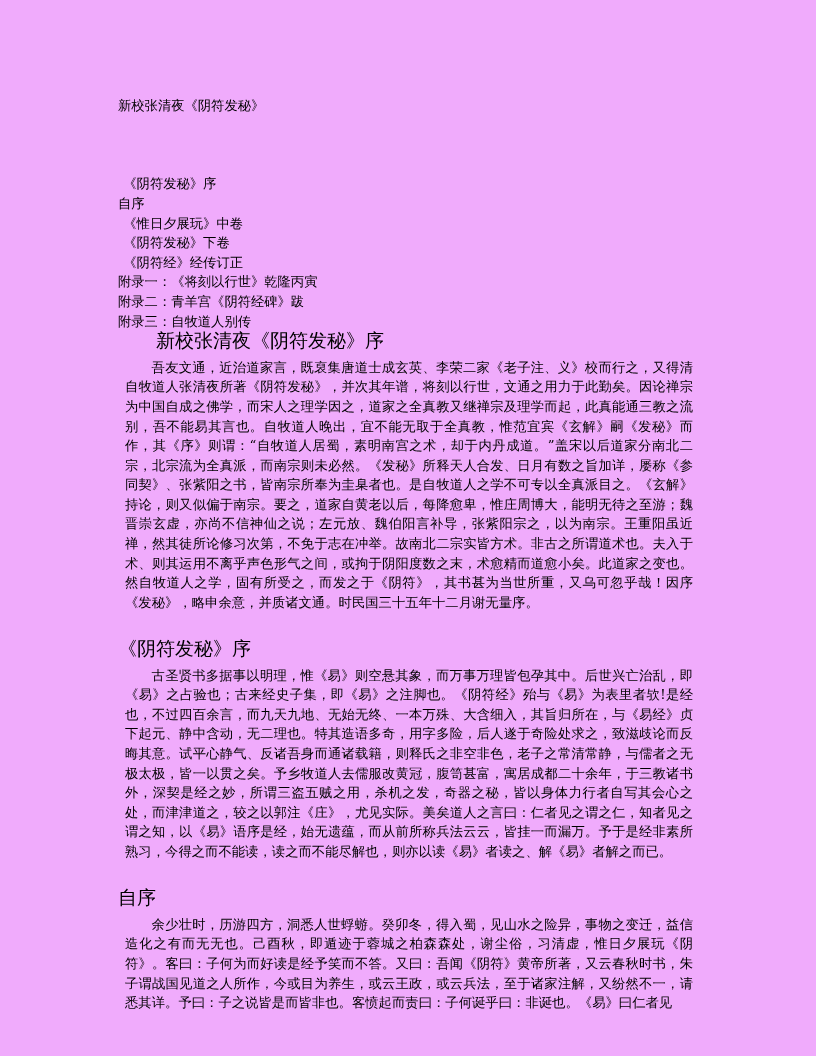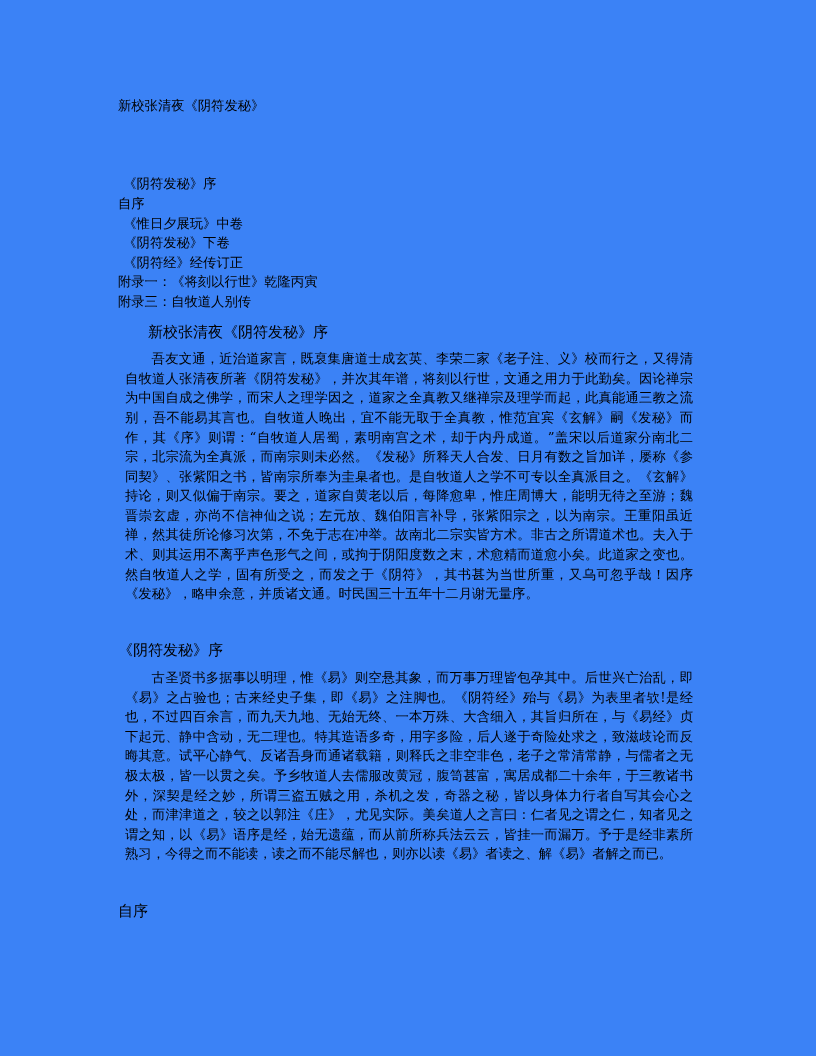--- a/index.html
+++ b/index.html
@@ -16,21 +16,21 @@
     color: #000000;
     -webkit-font-smoothing: antialiased;
   }
 
   .page {
     position: absolute;
     left: 0;
     top: 0;
     width: 816px;
     height: 1056px;
-    background: #3b82f6;
+    background: #f0abfc;
   }
 
   .content {
     position: absolute;
     left: 118px;
     top: 96px;
     width: 582px;
   }
 
   .para {
@@ -56,24 +56,23 @@
     font-size: 13.3px;
     line-height: 19.6px;
     white-space: pre;
   }
 
   .toc-indent {
     padding-left: 0.4em;
   }
 
   .heading {
-    font-size: 15px;
+    font-size: 19px;
     line-height: 19.6px;
     white-space: pre;
-    margin-top: 11px;
   }
 
   .heading-indent {
     padding-left: 2em;
   }
 
   .title-line {
     font-size: 13.3px;
     line-height: 19.6px;
     white-space: pre;
@@ -91,35 +90,37 @@
     <div class="blank"></div>
     <div class="blank"></div>
 
     <div>
       <div class="toc-item toc-indent">《阴符发秘》序</div>
       <div class="toc-item">自序</div>
       <div class="toc-item toc-indent">《惟日夕展玩》中卷</div>
       <div class="toc-item toc-indent">《阴符发秘》下卷</div>
       <div class="toc-item toc-indent">《阴符经》经传订正</div>
       <div class="toc-item">附录一：《将刻以行世》乾隆丙寅</div>
+      <div class="toc-item">附录二：青羊宫《阴符经碑》跋</div>
       <div class="toc-item">附录三：自牧道人别传</div>
     </div>
 
     <div>
       <div class="heading heading-indent">新校张清夜《阴符发秘》序</div>
       <p class="para">吾友文通，近治道家言，既裒集唐道士成玄英、李荣二家《老子注、义》校而行之，又得清自牧道人张清夜所著《阴符发秘》，并次其年谱，将刻以行世，文通之用力于此勤矣。因论禅宗为中国自成之佛学，而宋人之理学因之，道家之全真教又继禅宗及理学而起，此真能通三教之流别，吾不能易其言也。自牧道人晚出，宜不能无取于全真教，惟范宜宾《玄解》嗣《发秘》而作，其《序》则谓：“自牧道人居蜀，素明南宫之术，却于内丹成道。”盖宋以后道家分南北二宗，北宗流为全真派，而南宗则未必然。《发秘》所释天人合发、日月有数之旨加详，屡称《参同契》、张紫阳之书，皆南宗所奉为圭臬者也。是自牧道人之学不可专以全真派目之。《玄解》持论，则又似偏于南宗。要之，道家自黄老以后，每降愈卑，惟庄周博大，能明无待之至游；魏晋崇玄虚，亦尚不信神仙之说；左元放、魏伯阳言补导，张紫阳宗之，以为南宗。王重阳虽近禅，然其徒所论修习次第，不免于志在冲举。故南北二宗实皆方术。非古之所谓道术也。夫入于术、则其运用不离乎声色形气之间，或拘于阴阳度数之末，术愈精而道愈小矣。此道家之变也。然自牧道人之学，固有所受之，而发之于《阴符》，其书甚为当世所重，又乌可忽乎哉！因序《发秘》，略申余意，并质诸文通。时民国三十五年十二月谢无量序。</p>
     </div>
 
     <div class="blank"></div>
 
     <div>
       <div class="heading">《阴符发秘》序</div>
       <p class="para">古圣贤书多据事以明理，惟《易》则空悬其象，而万事万理皆包孕其中。后世兴亡治乱，即《易》之占验也；古来经史子集，即《易》之注脚也。《阴符经》殆与《易》为表里者欤!是经也，不过四百余言，而九天九地、无始无终、一本万殊、大含细入，其旨归所在，与《易经》贞下起元、静中含动，无二理也。特其造语多奇，用字多险，后人遂于奇险处求之，致滋歧论而反晦其意。试平心静气、反诸吾身而通诸载籍，则释氏之非空非色，老子之常清常静，与儒者之无极太极，皆一以贯之矣。予乡牧道人去儒服改黄冠，腹笥甚富，寓居成都二十余年，于三教诸书外，深契是经之妙，所谓三盗五贼之用，杀机之发，奇器之秘，皆以身体力行者自写其会心之处，而津津道之，较之以郭注《庄》，尤见实际。美矣道人之言曰：仁者见之谓之仁，知者见之谓之知，以《易》语序是经，始无遗蕴，而从前所称兵法云云，皆挂一而漏万。予于是经非素所熟习，今得之而不能读，读之而不能尽解也，则亦以读《易》者读之、解《易》者解之而已。</p>
     </div>
 
     <div class="blank"></div>
 
     <div>
       <div class="heading">自序</div>
+      <p class="para">余少壮时，历游四方，洞悉人世蜉蝣。癸卯冬，得入蜀，见山水之险异，事物之变迁，益信造化之有而无无也。己酉秋，即遁迹于蓉城之柏森森处，谢尘俗，习清虚，惟日夕展玩《阴符》。客曰：子何为而好读是经予笑而不答。又曰：吾闻《阴符》黄帝所著，又云春秋时书，朱子谓战国见道之人所作，今或目为养生，或云王政，或云兵法，至于诸家注解，又纷然不一，请悉其详。予曰：子之说皆是而皆非也。客愤起而责曰：子何诞乎曰：非诞也。《易》曰仁者见</p>
     </div>
 
   </div>
 </div>
 
 </body></html>

